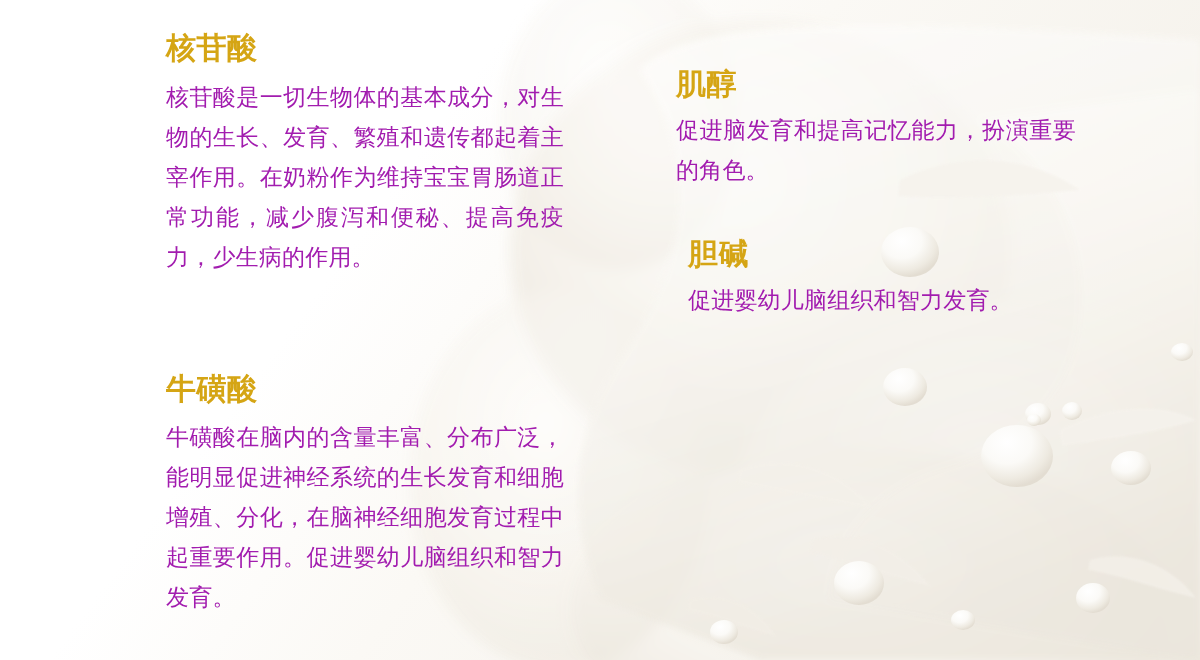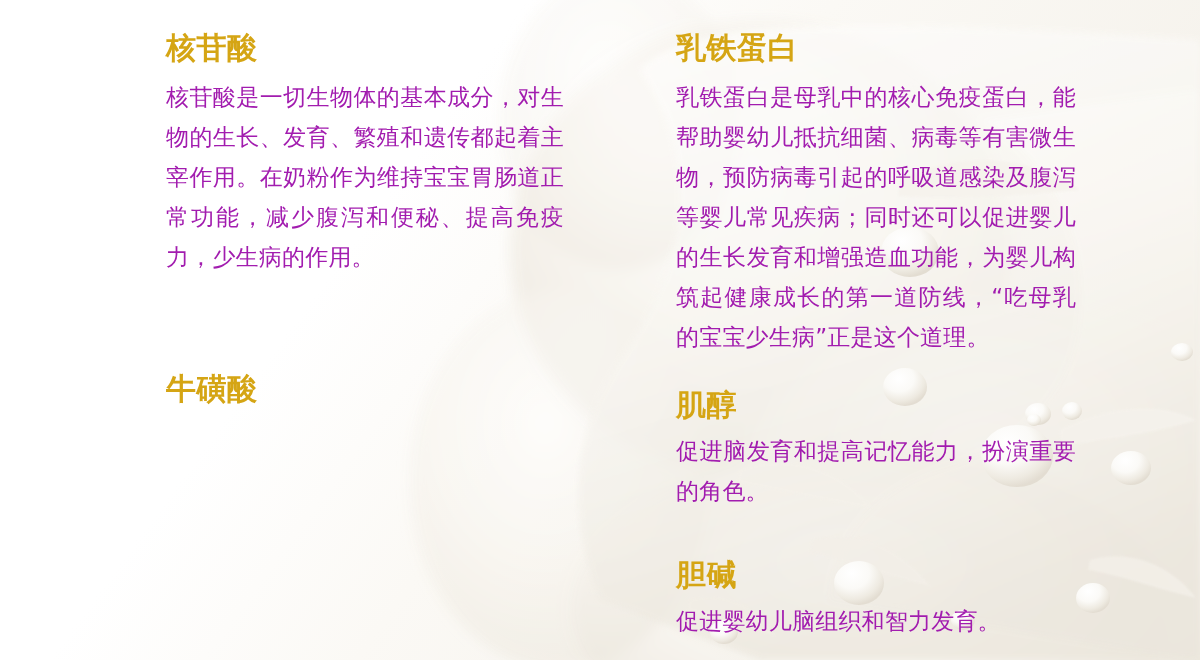--- a/index.html
+++ b/index.html
@@ -33,22 +33,22 @@
     color:#a21caf;
     font-size:23px;
     line-height:40px;
     letter-spacing:0.2px;
     margin:0;
     text-align:justify;
     text-justify:inter-ideograph;
   }
   
   #col-left  .block.b2{margin-top:92px;font-family:Liberation Serif, serif;}
-  #col-right .block.b2{margin-top:28px;}
-  #col-right .block.b3{margin-top:44px;}
+  #col-right .block.b2{margin-top:36px;}
+  #col-right .block.b3{margin-top:44px;margin-left:12px;}
   #col-right .block.b2 .heading,
   #col-right .block.b3 .heading{margin-bottom:6px;}
 </style>
 </head>
 <body>
 
 <div id="stage">
 
   <svg id="splash" viewBox="0 0 1200 660" width="1200" height="660" preserveAspectRatio="none" aria-hidden="true">
     <defs>
@@ -127,30 +127,27 @@
 
   <div class="col" id="col-left">
 
     <div class="block b1">
       <h2 class="heading">核苷酸</h2>
       <p class="body-text">核苷酸是一切生物体的基本成分，对生物的生长、发育、繁殖和遗传都起着主宰作用。在奶粉作为维持宝宝胃肠道正常功能，减少腹泻和便秘、提高免疫力，少生病的作用。</p>
     </div>
 
     <div class="block b2">
       <h2 class="heading">牛磺酸</h2>
+      <p class="body-text">牛磺酸在脑内的含量丰富、分布广泛，能明显促进神经系统的生长发育和细胞增殖、分化，在脑神经细胞发育过程中起重要作用。促进婴幼儿脑组织和智力发育。</p>
     </div>
 
   </div>
 
   <div class="col" id="col-right">
 
-    <div class="block b1">
-      <h2 class="heading">乳铁蛋白</h2>
-      <p class="body-text">乳铁蛋白是母乳中的核心免疫蛋白，能帮助婴幼儿抵抗细菌、病毒等有害微生物，预防病毒引起的呼吸道感染及腹泻等婴儿常见疾病；同时还可以促进婴儿的生长发育和增强造血功能，为婴儿构筑起健康成长的第一道防线，“吃母乳的宝宝少生病”正是这个道理。</p>
-    </div>
 
     <div class="block b2">
       <h2 class="heading">肌醇</h2>
       <p class="body-text">促进脑发育和提高记忆能力，扮演重要的角色。</p>
     </div>
 
     <div class="block b3">
       <h2 class="heading">胆碱</h2>
       <p class="body-text">促进婴幼儿脑组织和智力发育。</p>
     </div>

